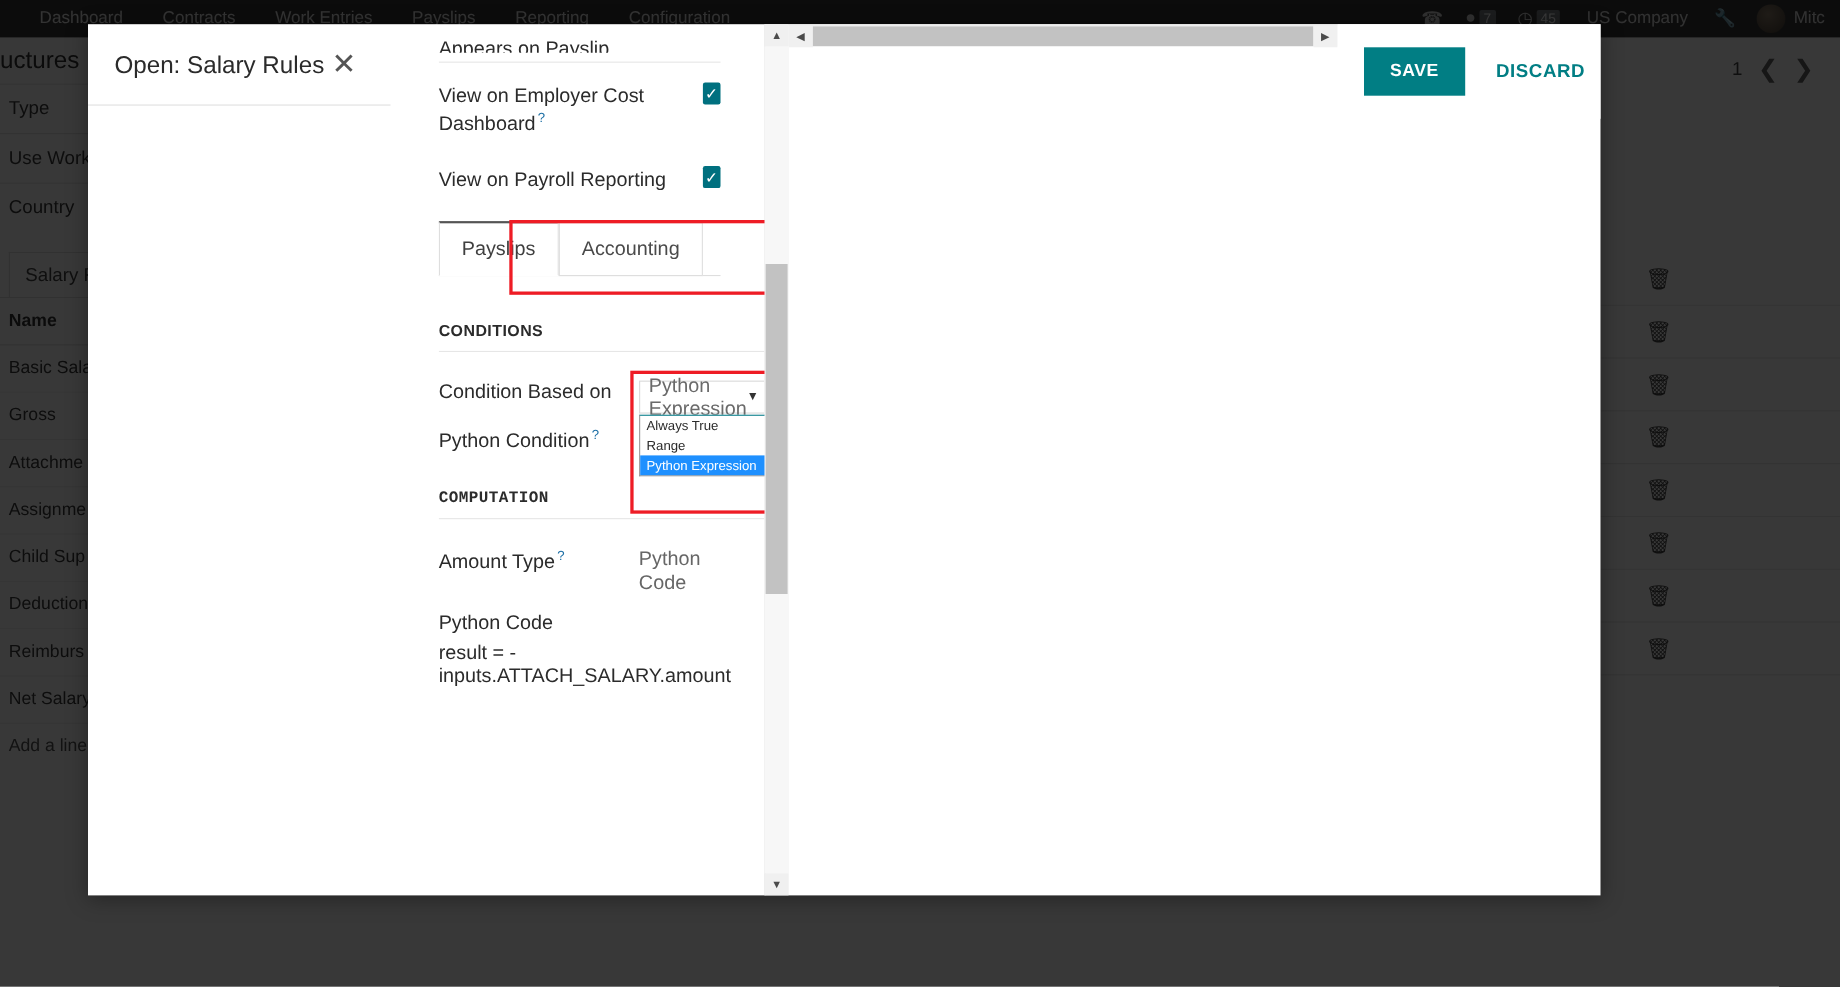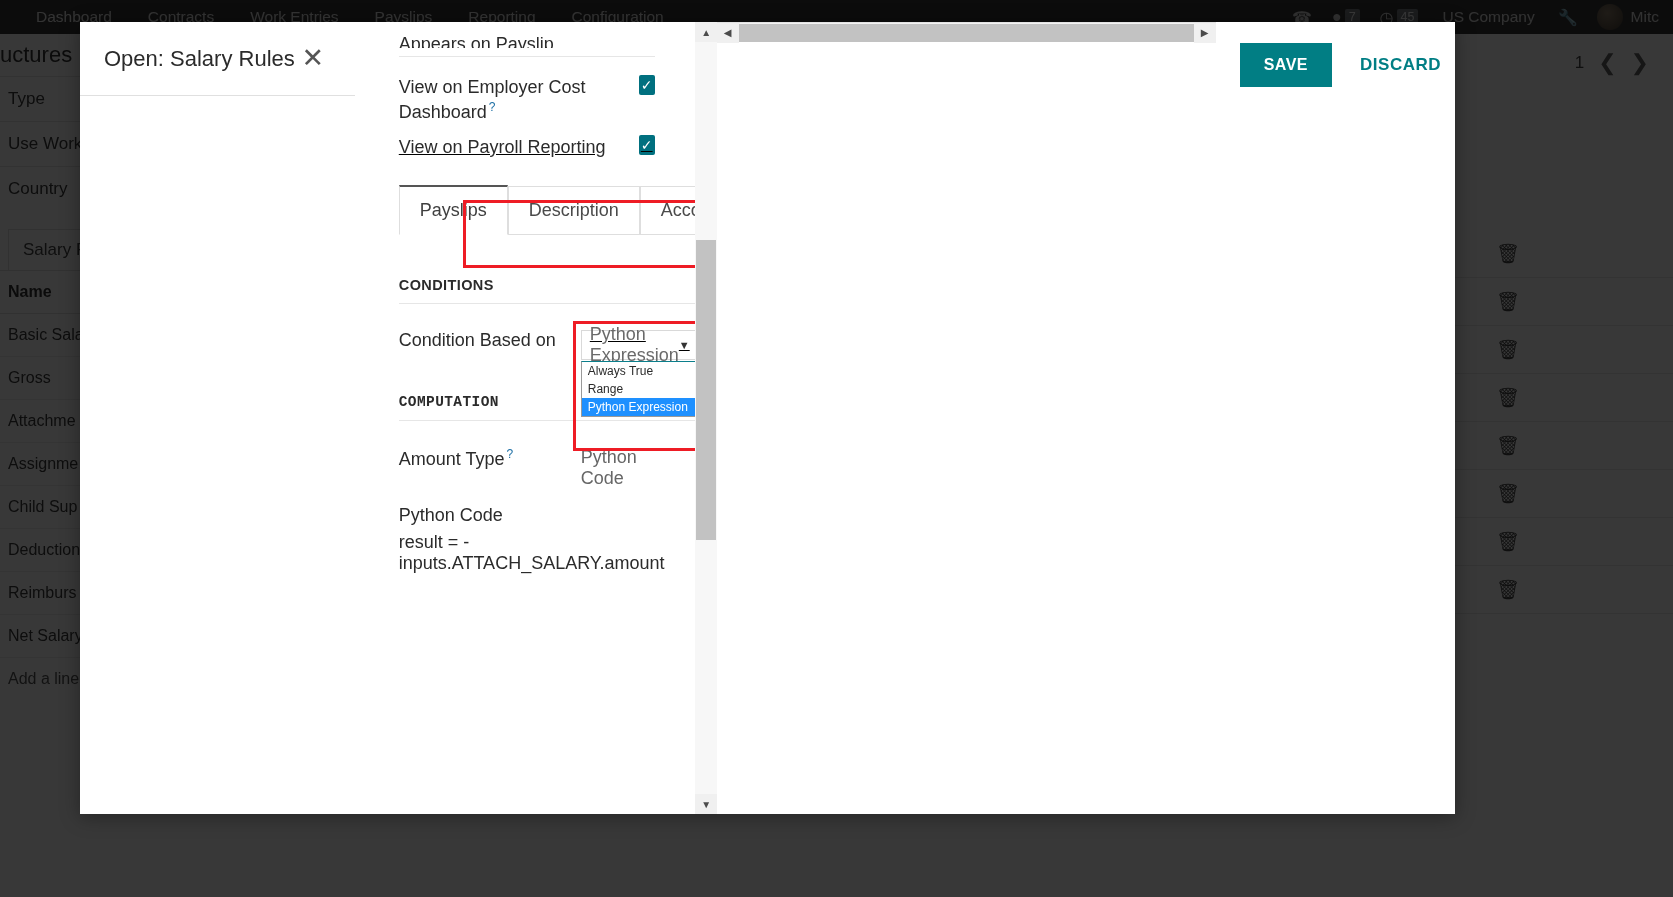--- a/index.html
+++ b/index.html
@@ -150,21 +150,21 @@
   .section-title {
     font-size: 14.5px; font-weight: bold; letter-spacing: 0.4px; color: #2b2b2b;
     margin-top: 42px; padding-bottom: 10px; border-bottom: 1px solid #e6e6e6;
     width: 612px;
   }
 
   .form-label { width: 182px; font-size: 18px; color: #2b2b2b; flex: 0 0 auto; }
   .form-value { font-size: 18px; color: #666; }
 
   
-  .select-wrap { position: relative; width: 466px; text-decoration: underline; }
+  .select-wrap { position: relative; width: 466px; }
   .select-box {
     height: 30px; background: #fff; border: 1px solid #d9d9d9;
     display: flex; align-items: center; padding: 0 8px;
     font-size: 18px; color: #6a6a6a; cursor: pointer;
   }
   .select-caret { margin-left: auto; font-size: 11px; color: #333; }
   .select-menu {
     position: absolute; left: 0; top: 31px; width: 432px;
     background: #fff; border: 1px solid #9a9a9a; border-top: 1px solid #0b7f8c;
     z-index: 30;
@@ -323,28 +323,27 @@
         <div class="cut-field">Appears on Payslip</div>
         <div class="hr-thin"></div>
 
         <div class="fieldrow" style="margin-top:18px;">
           <div class="fieldlabel">
             <span>View on Employer Cost Dashboard</span><span class="tip">?</span>
           </div>
           <div class="cb">✓</div>
         </div>
 
-        <div class="fieldrow" style="margin-top:10px;text-decoration:underline;">
+        <div class="fieldrow" style="margin-top:26px;">
           <div class="fieldlabel">View on Payroll Reporting</div>
           <div class="cb">✓</div>
         </div>
 
         <div class="tabs">
           <div class="tab active">Payslips</div>
-          <div class="tab inactive">Description</div>
           <div class="tab inactive">Accounting</div>
         </div>
 
         <div class="section-title">CONDITIONS</div>
 
         <div class="fieldrow" style="margin-top:26px;">
           <div class="form-label">Condition Based on</div>
           <div class="select-wrap">
             <div class="hl-select"></div>
             <div class="select-box">
@@ -352,20 +351,25 @@
               <span class="select-caret">▼</span>
             </div>
             <div class="select-menu">
               <div class="opt">Always True</div>
               <div class="opt">Range</div>
               <div class="opt selected">Python Expression</div>
             </div>
           </div>
         </div>
 
+        <div class="fieldrow" style="margin-top:12px;">
+          <div class="form-label">
+            <span>Python Condition</span><span class="tip">?</span>
+          </div>
+        </div>
 
         <div class="section-title" style="margin-top:34px;font-family:Liberation Mono, monospace;">COMPUTATION</div>
 
         <div class="fieldrow" style="margin-top:26px;">
           <div class="form-label">
             <span>Amount Type</span><span class="tip">?</span>
           </div>
           <div class="form-value">Python Code</div>
         </div>
 

